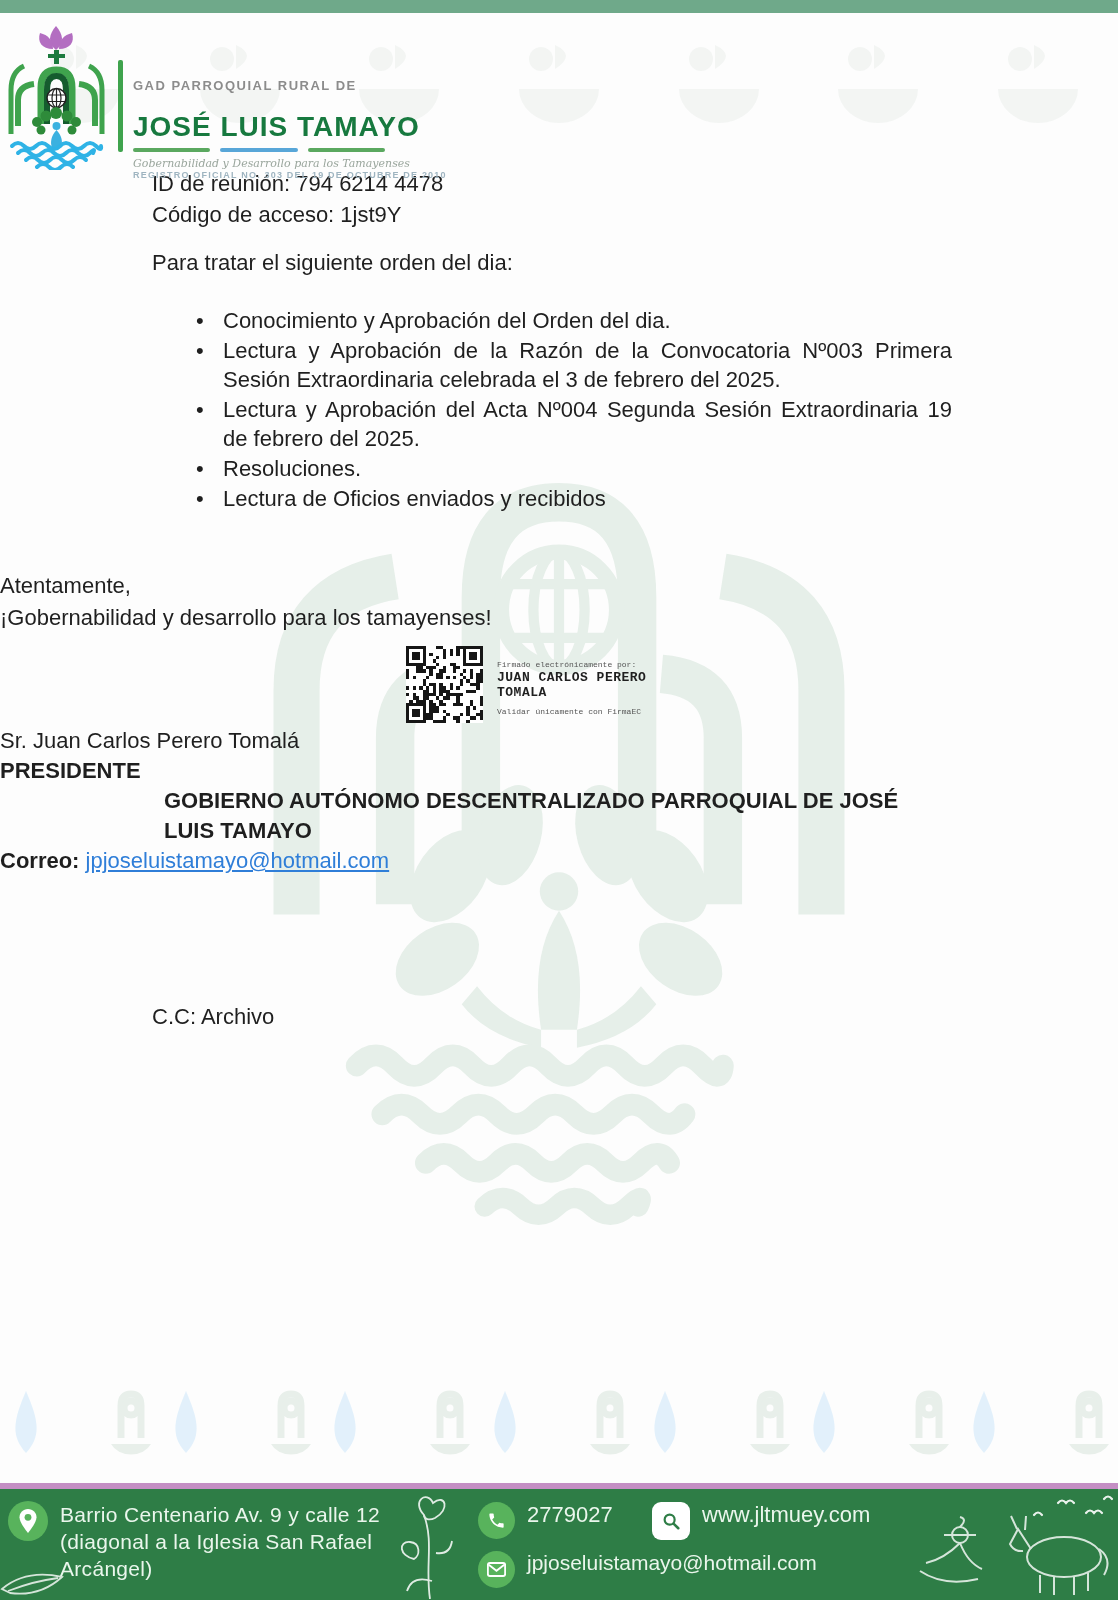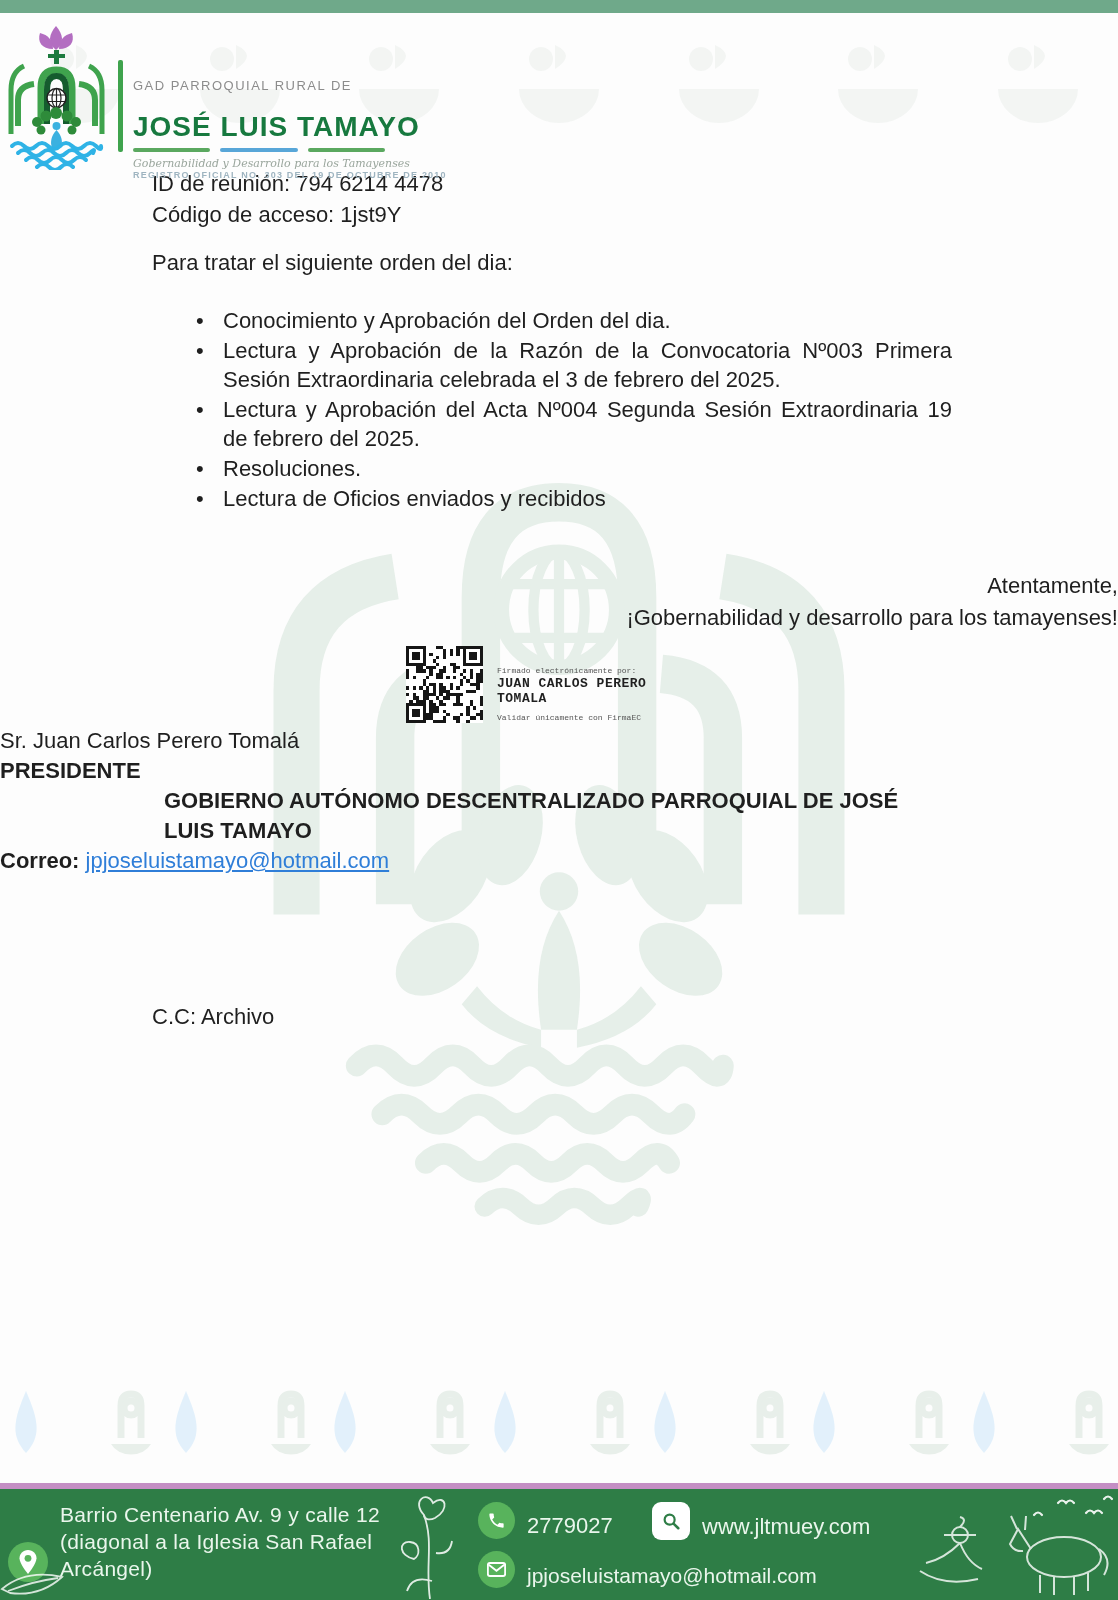--- a/index.html
+++ b/index.html
@@ -22,40 +22,40 @@
   .strip svg{flex:none}
 
   
   .big-wm{position:absolute;top:428px;left:50%;transform:translateX(-50%);width:770px;height:845px;z-index:0;pointer-events:none}
 
   
   .letterhead{position:absolute;top:24px;left:4px;display:flex;align-items:flex-start;z-index:2}
   .logo-mark{width:112px;height:146px}
   .logo-sep{width:5px;height:92px;background:var(--arch-green);margin:36px 10px 0 2px;border-radius:2px}
   .lh-text{padding-top:54px}
-  .lh-pre{font-size:13px;letter-spacing:1.5px;color:#8c8c8c;font-weight:normal}
+  .lh-pre{font-size:13px;letter-spacing:1.5px;color:#8c8c8c;font-weight:bold}
   .lh-org{font-size:28px;font-weight:bold;color:var(--brand-green);letter-spacing:1px;margin-top:18px}
   .lh-rule{display:flex;gap:10px;margin-top:5px;width:252px}
   .lh-rule i{height:4px;border-radius:2px;flex:1}
   .lh-rule i:nth-child(1),.lh-rule i:nth-child(3){background:#5aa85f}
   .lh-rule i:nth-child(2){background:var(--accent-blue)}
   .lh-tagline{font-size:11px;font-style:italic;color:#9aa69d;margin-top:5px;font-family:"DejaVu Serif",serif}
   .lh-registro{font-size:9px;letter-spacing:1.2px;color:#9eb4c0;margin-top:0;font-weight:bold}
 
   
   .doc{position:relative;z-index:1;font-size:22px;color:var(--ink)}
   .meeting{position:absolute;left:152px;top:168px;line-height:31px}
   .intro{position:absolute;left:152px;top:250px}
   .agenda{position:absolute;left:190px;top:306px;width:762px;list-style:none}
   .agenda li{position:relative;padding-left:33px;line-height:29px;text-align:justify;text-align-last:left;margin-bottom:1px}
   .agenda li::before{content:"•";position:absolute;left:6px;font-size:22px}
-  .closing{position:absolute;left:0;right:0;top:570px;text-align:right;line-height:32px}
-
-  
-  .qr-row{position:absolute;left:0;right:0;top:646px;display:flex;justify-content:center;gap:14px;align-items:flex-end}
+  .closing{position:absolute;left:0;right:0;top:570px;text-align:left;line-height:32px}
+
+  
+  .qr-row{position:absolute;left:0;right:0;top:646px;display:flex;justify-content:center;gap:14px;align-items:center}
   .qr{position:relative;width:77px;height:77px;display:grid;grid-template-columns:repeat(23,1fr);grid-template-rows:repeat(23,1fr);background:#fff}
   .qr i{display:block}
   .qr i.b{background:#161616}
   .qr b{position:absolute;width:20px;height:20px;border:3px solid #161616;background:#fff}
   .qr b::after{content:"";position:absolute;inset:3px;background:#161616}
   .qr .tl{top:0;left:0}.qr .tr{top:0;right:0}.qr .bl{bottom:0;left:0}
   .stamp{font-family:"Liberation Mono",monospace;padding-top:8px;width:215px}
   .stamp .tiny{font-size:8px;color:#555;line-height:10px}
   .stamp .sname{font-size:13px;font-weight:bold;line-height:15px;letter-spacing:.5px}
   .stamp .tiny.gap{margin-top:7px}
@@ -63,21 +63,21 @@
   
   .sig{position:absolute;left:0;right:0;top:726px;text-align:left;line-height:30px}
   .sig .bold{font-weight:bold}
   .sig .org{max-width:790px;margin:0 auto;font-weight:bold}
   .sig .mail a{color:var(--link-blue);text-decoration:underline}
   .cc{position:absolute;left:152px;top:1004px}
 
   
   .pink-line{position:absolute;left:0;right:0;top:1483px;height:6px;background:var(--pink-line);z-index:3}
   .footer{position:absolute;left:0;right:0;top:1489px;height:111px;background:var(--footer-green);z-index:3;color:#eaf6ec}
-  .f-item{position:absolute;display:flex;align-items:flex-end;gap:12px}
+  .f-item{position:absolute;display:flex;align-items:flex-start;gap:12px}
   .f-circle{width:40px;height:40px;border-radius:50%;background:var(--icon-green);display:flex;align-items:center;justify-content:center;flex:none}
   .f-circle.sm{width:37px;height:37px}
   .f-square{width:38px;height:38px;border-radius:9px;background:#fff;display:flex;align-items:center;justify-content:center;flex:none}
   .f-addr{left:8px;top:12px}
   .f-addr .txt{width:352px;font-size:21px;line-height:27px;letter-spacing:.3px}
   .f-phone{left:478px;top:13px;font-size:22px}
   .f-web{left:652px;top:13px;font-size:22px}
   .f-mail{left:478px;top:62px;font-size:21px}
   .f-flower{position:absolute;left:392px;top:4px}
   .f-fauna{position:absolute;right:0;top:4px}

